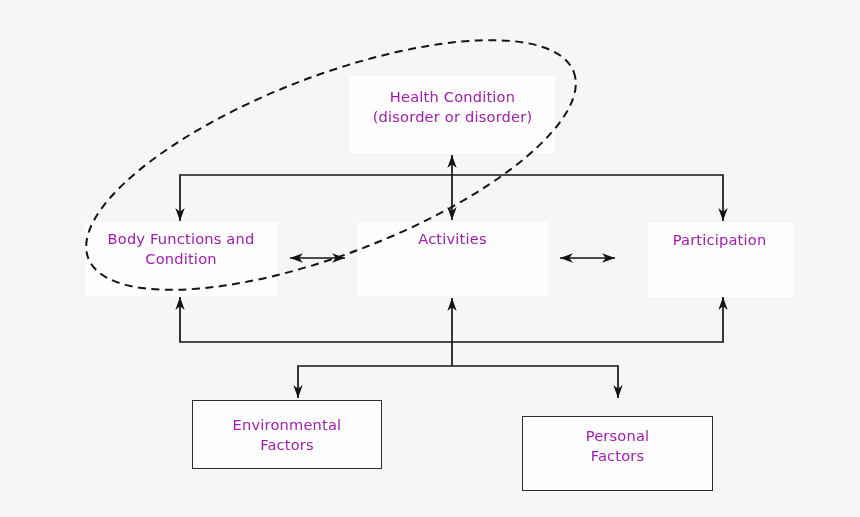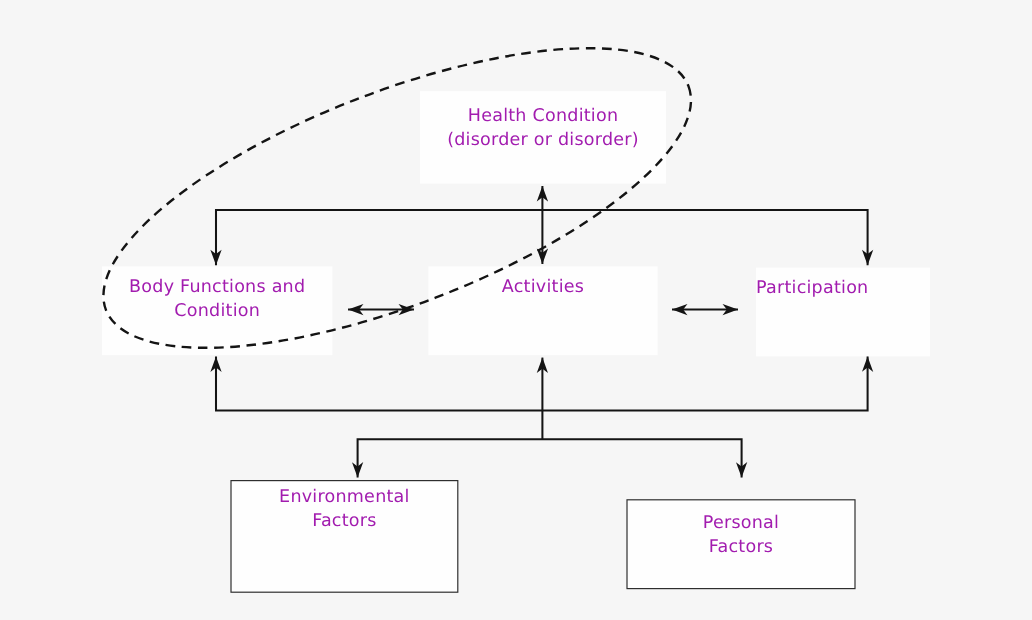--- a/index.html
+++ b/index.html
@@ -24,23 +24,23 @@
     letter-spacing: 0.2px;
     text-align: center;
     box-sizing: border-box;
   }
   .node span { display: block; }
   .node.bordered { border: 1.6px solid #2e2e2e; }
 
   .node.health-condition { left: 350px; top: 76px;  width: 205px; height: 77px; padding-top: 11px; }
   .node.body-functions   { left: 85px;  top: 222px; width: 192px; height: 74px; padding-top: 7px; }
   .node.activities       { left: 357px; top: 222px; width: 191px; height: 74px; padding-top: 7px; }
-  .node.participation    { left: 630px; top: 223px; width: 145px; height: 74px; padding-top: 7px;
-                           text-align: left; padding-right: 2px; }
-  .node.environmental    { left: 192px; top: 400px; width: 190px; height: 94px; padding-top: 3px; }
+  .node.participation    { left: 648px; top: 223px; width: 145px; height: 74px; padding-top: 7px;
+                           text-align: center; padding-right: 2px; }
+  .node.environmental    { left: 192px; top: 400px; width: 190px; height: 69px; padding-top: 14px; }
   .node.personal         { left: 522px; top: 416px; width: 191px; height: 75px; padding-top: 9px; }
 
   svg.connector-layer {
     position: absolute;
     left: 0; top: 0;
     width: 860px; height: 517px;
     pointer-events: none;
   }
   svg .wire {
     fill: none;

